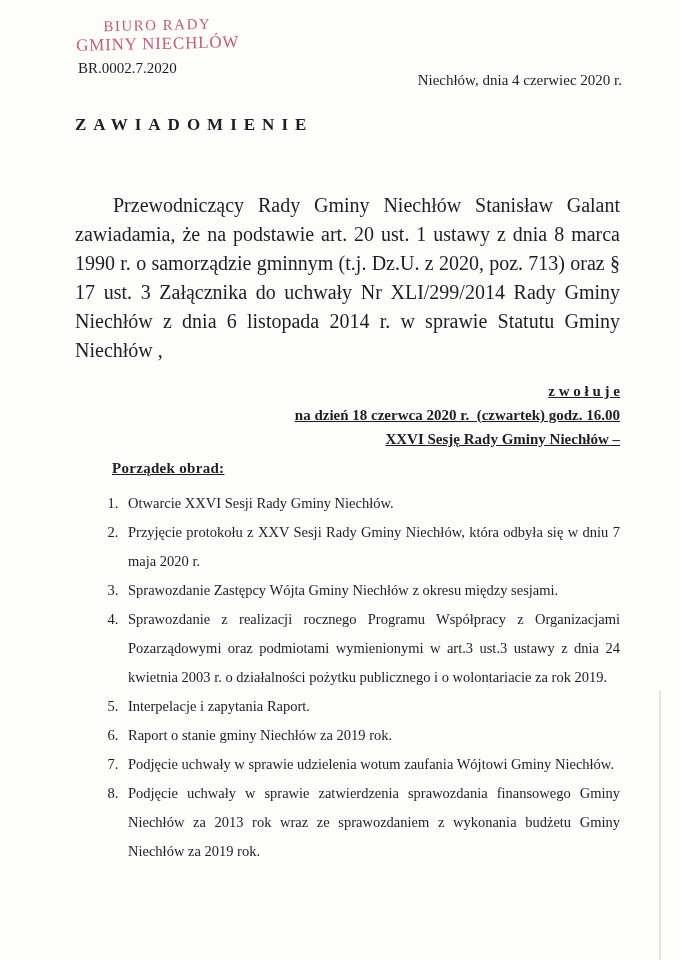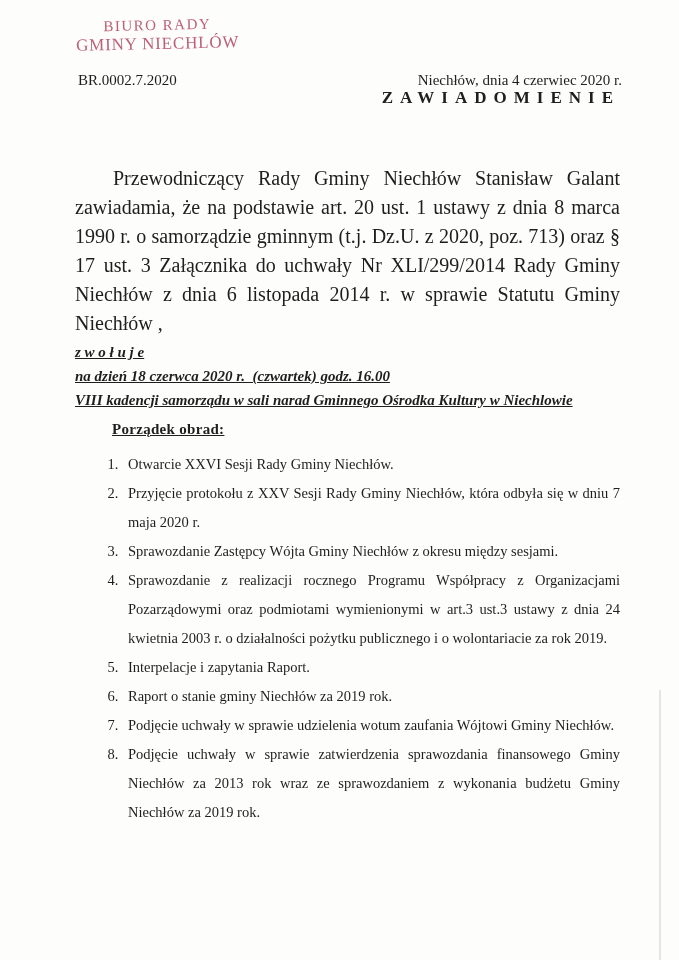--- a/index.html
+++ b/index.html
@@ -20,51 +20,50 @@
     position: absolute; left: 70px; top: 16px; width: 175px;
     text-align: center;
     color: #b9536a;
     transform: rotate(-1.3deg);
     line-height: 1.22;
     opacity: 0.92;
   }
   .stamp-line1 { font-size: 15px; letter-spacing: 1.5px; }
   .stamp-line2 { font-size: 17px; letter-spacing: 0.8px; }
   .ref {
-    position: absolute; left: 78px; top: 72px;
+    position: absolute; left: 78px; top: 60px;
     font-size: 15px;
   }
   .dateline {
     position: absolute; right: 57px; top: 72px;
     font-size: 15px;
   }
   .content {
     position: absolute; left: 75px; top: 0; width: 545px;
   }
   .doc-title {
-    margin-top: 88px;
-    text-align: right;
+    margin-top: 115px;
+    text-align: left;
     font-weight: bold;
     font-size: 17px;
     letter-spacing: 7px;
   }
   .intro {
     margin: 56px 0 0 0;
     font-size: 20px;
     line-height: 29px;
     text-align: justify;
     text-indent: 38px;
   }
   .convocation {
-    margin-top: 2px;
-    text-align: left;
+    margin-top: 14px;
+    text-align: right;
     font-weight: bold;
     font-size: 15px;
     line-height: 24px;
-    font-style: italic;
   }
   .convocation .cline {
     text-decoration: underline;
     white-space: pre-wrap;
   }
   .agenda-heading {
     margin-top: 9px;
     font-weight: bold;
     font-size: 15px;
     letter-spacing: 0.3px;
@@ -103,21 +102,21 @@
 
   <div class="content">
 
     <div class="doc-title">ZAWIADOMIENIE</div>
 
     <p class="intro">Przewodniczący Rady Gminy Niechłów Stanisław Galant zawiadamia, że na podstawie art. 20 ust. 1 ustawy z dnia 8 marca 1990 r. o samorządzie gminnym (t.j. Dz.U. z 2020, poz. 713) oraz § 17 ust. 3 Załącznika do uchwały Nr XLI/299/2014 Rady Gminy Niechłów z dnia 6 listopada 2014 r. w sprawie Statutu Gminy Niechłów ,</p>
 
     <div class="convocation">
       <div class="cline">z w o ł u j e</div>
       <div class="cline">na dzień 18 czerwca 2020 r.  (czwartek) godz. 16.00</div>
-      <div class="cline">VIII kadencji samorządu w sali narad Gminnego Ośrodka Kultury w Niechlowie</div>
+      <div class="cline">XXVI Sesję Rady Gminy Niechłów –</div>
     </div>
 
     <div class="agenda-heading">
       <span>Porządek obrad:</span>
     </div>
 
     <ol class="agenda">
         <li>Otwarcie XXVI Sesji Rady Gminy Niechłów.</li>
         <li>Przyjęcie protokołu z XXV Sesji Rady Gminy Niechłów, która odbyła się w dniu 7 maja 2020 r.</li>
         <li>Sprawozdanie Zastępcy Wójta Gminy Niechłów z okresu między sesjami.</li>

